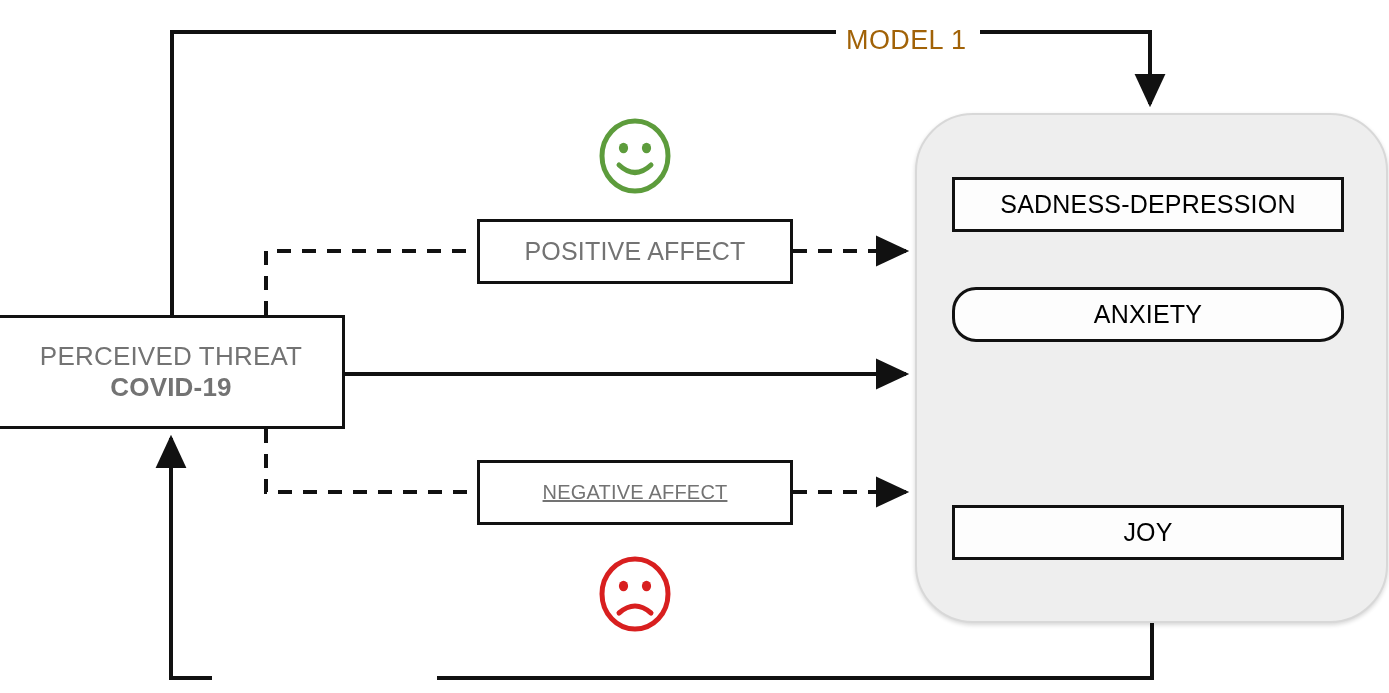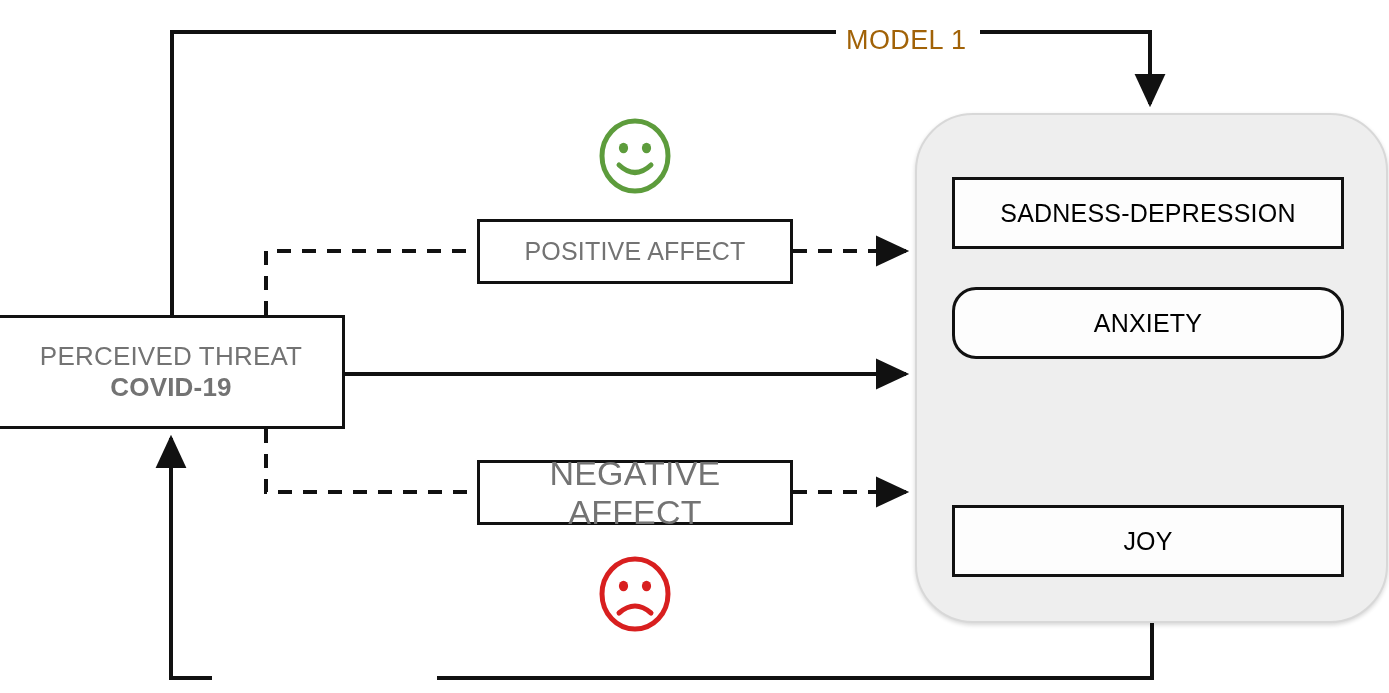--- a/index.html
+++ b/index.html
@@ -52,40 +52,41 @@
     top: 219px;
     width: 316px;
     height: 65px;
     font-size: 25px;
   }
   #negative-affect {
     left: 477px;
     top: 460px;
     width: 316px;
     height: 65px;
-    font-size: 34px;
+    font-size: 20px;
+    text-decoration: underline;
   }
 
   #outcome-panel {
     position: absolute;
     left: 915px;
     top: 113px;
     width: 473px;
     height: 510px;
     box-sizing: border-box;
     background: #eeeeee;
     border: 2px solid #d8d8d8;
     border-radius: 58px;
     box-shadow: 0 2px 4px rgba(0,0,0,0.16);
   }
   .outcome-item {
     position: absolute;
     left: 35px;
     width: 392px;
-    height: 72px;
+    height: 55px;
     box-sizing: border-box;
     background: #fdfdfd;
     border: 3px solid #111111;
     display: flex;
     align-items: center;
     justify-content: center;
     font-size: 25px;
     color: #000000;
     letter-spacing: 0.2px;
   }

